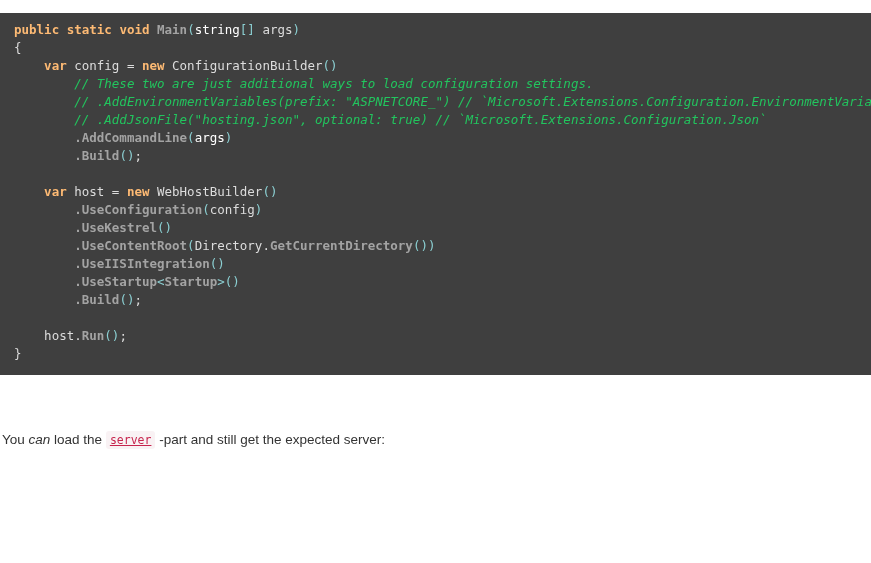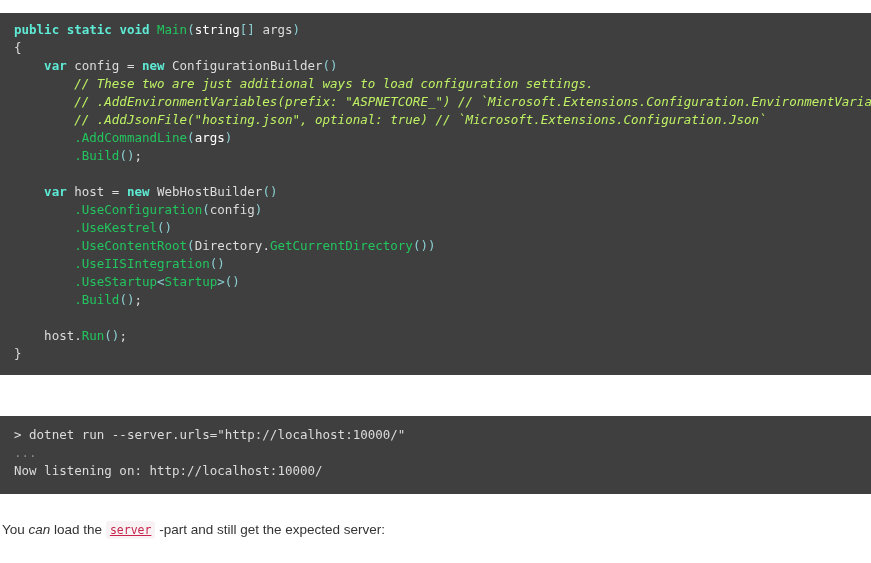--- a/index.html
+++ b/index.html
@@ -53,26 +53,26 @@
   }
   .codeblock.terminal .line {
     padding-left: 14px;
   }
 
   .term1 { height: 78px; }
 
   .gap-sm { height: 16px; background: #ffffff; }
 
   
-  .kw       { color: #5eead4; font-weight: bold; }   
+  .kw       { color: #fdba74; font-weight: bold; }   
   .type     { color: #ffffff; }                      
-  .fn       { color: #22c55e; font-weight: normal; }   
+  .fn       { color: #a3a3a3; font-weight: bold; }   
   .punc     { color: #8cd0d3; }                      
   .plain    { color: #dcdcdc; }                      
-  .cmt      { color: #bef264; font-style: italic; }  
+  .cmt      { color: #22c55e; font-style: italic; }  
   .op       { color: #dcdcdc; }
   .dim      { color: #8a8a8a; }                      
 
   
   .para {
     padding: 13px 0 10px 2px;
     font-size: 13.5px;
     color: #333333;
     line-height: 20px;
     background: #ffffff;
@@ -92,19 +92,18 @@
 </style>
 </head>
 <body>
 
 <div class="page">
 
   <pre class="codeblock csharp" id="csharp-block"><div class="line"><span class="kw">public</span><span class="plain"> </span><span class="kw">static</span><span class="plain"> </span><span class="kw">void</span><span class="plain"> </span><span class="fn">Main</span><span class="punc">(</span><span class="type">string</span><span class="punc">[]</span><span class="plain"> args</span><span class="punc">)</span></div><div class="line"><span class="plain">{</span></div><div class="line"><span class="plain">    </span><span class="kw">var</span><span class="plain"> config </span><span class="op">=</span><span class="plain"> </span><span class="kw">new</span><span class="plain"> ConfigurationBuilder</span><span class="punc">()</span></div><div class="line"><span class="cmt">        // These two are just additional ways to load configuration settings.</span></div><div class="line"><span class="cmt">        // .AddEnvironmentVariables(prefix: "ASPNETCORE_") // `Microsoft.Extensions.Configuration.EnvironmentVariables`</span></div><div class="line"><span class="cmt">        // .AddJsonFile("hosting.json", optional: true) // `Microsoft.Extensions.Configuration.Json`</span></div><div class="line"><span class="plain">        </span><span class="fn">.AddCommandLine</span><span class="punc">(</span><span class="type">args</span><span class="punc">)</span></div><div class="line"><span class="plain">        </span><span class="fn">.Build</span><span class="punc">()</span><span class="plain">;</span></div><div class="line"><span class="plain"></span></div><div class="line"><span class="plain">    </span><span class="kw">var</span><span class="plain"> host </span><span class="op">=</span><span class="plain"> </span><span class="kw">new</span><span class="plain"> WebHostBuilder</span><span class="punc">()</span></div><div class="line"><span class="plain">        </span><span class="fn">.UseConfiguration</span><span class="punc">(</span><span class="plain">config</span><span class="punc">)</span></div><div class="line"><span class="plain">        </span><span class="fn">.UseKestrel</span><span class="punc">()</span></div><div class="line"><span class="plain">        </span><span class="fn">.UseContentRoot</span><span class="punc">(</span><span class="plain">Directory</span><span class="plain">.</span><span class="fn">GetCurrentDirectory</span><span class="punc">())</span></div><div class="line"><span class="plain">        </span><span class="fn">.UseIISIntegration</span><span class="punc">()</span></div><div class="line"><span class="plain">        </span><span class="fn">.UseStartup</span><span class="punc">&lt;</span><span class="fn">Startup</span><span class="punc">&gt;</span><span class="punc">()</span></div><div class="line"><span class="plain">        </span><span class="fn">.Build</span><span class="punc">()</span><span class="plain">;</span></div><div class="line"><span class="plain"></span></div><div class="line"><span class="plain">    host</span><span class="plain">.</span><span class="fn">Run</span><span class="punc">()</span><span class="plain">;</span></div><div class="line"><span class="plain">}</span></div></pre>
 
   <div class="gap-sm"></div>
 
-  <pre class="codeblock terminal term1" id="term-one"><div class="line"><span class="plain">&gt; dotnet run --server.urls="http://localhost:10000/"</span></div><div class="line"><span class="dim">...</span></div><div class="line"><span class="plain">Now listening on: http://localhost:10000/</span></div></pre>
 
   <p class="para">
     <span>You </span><em>can</em><span> load the </span><code class="inline">server</code><span> -part and still get the expected server:</span>
   </p>
 
 </div>
 
 </body></html>

